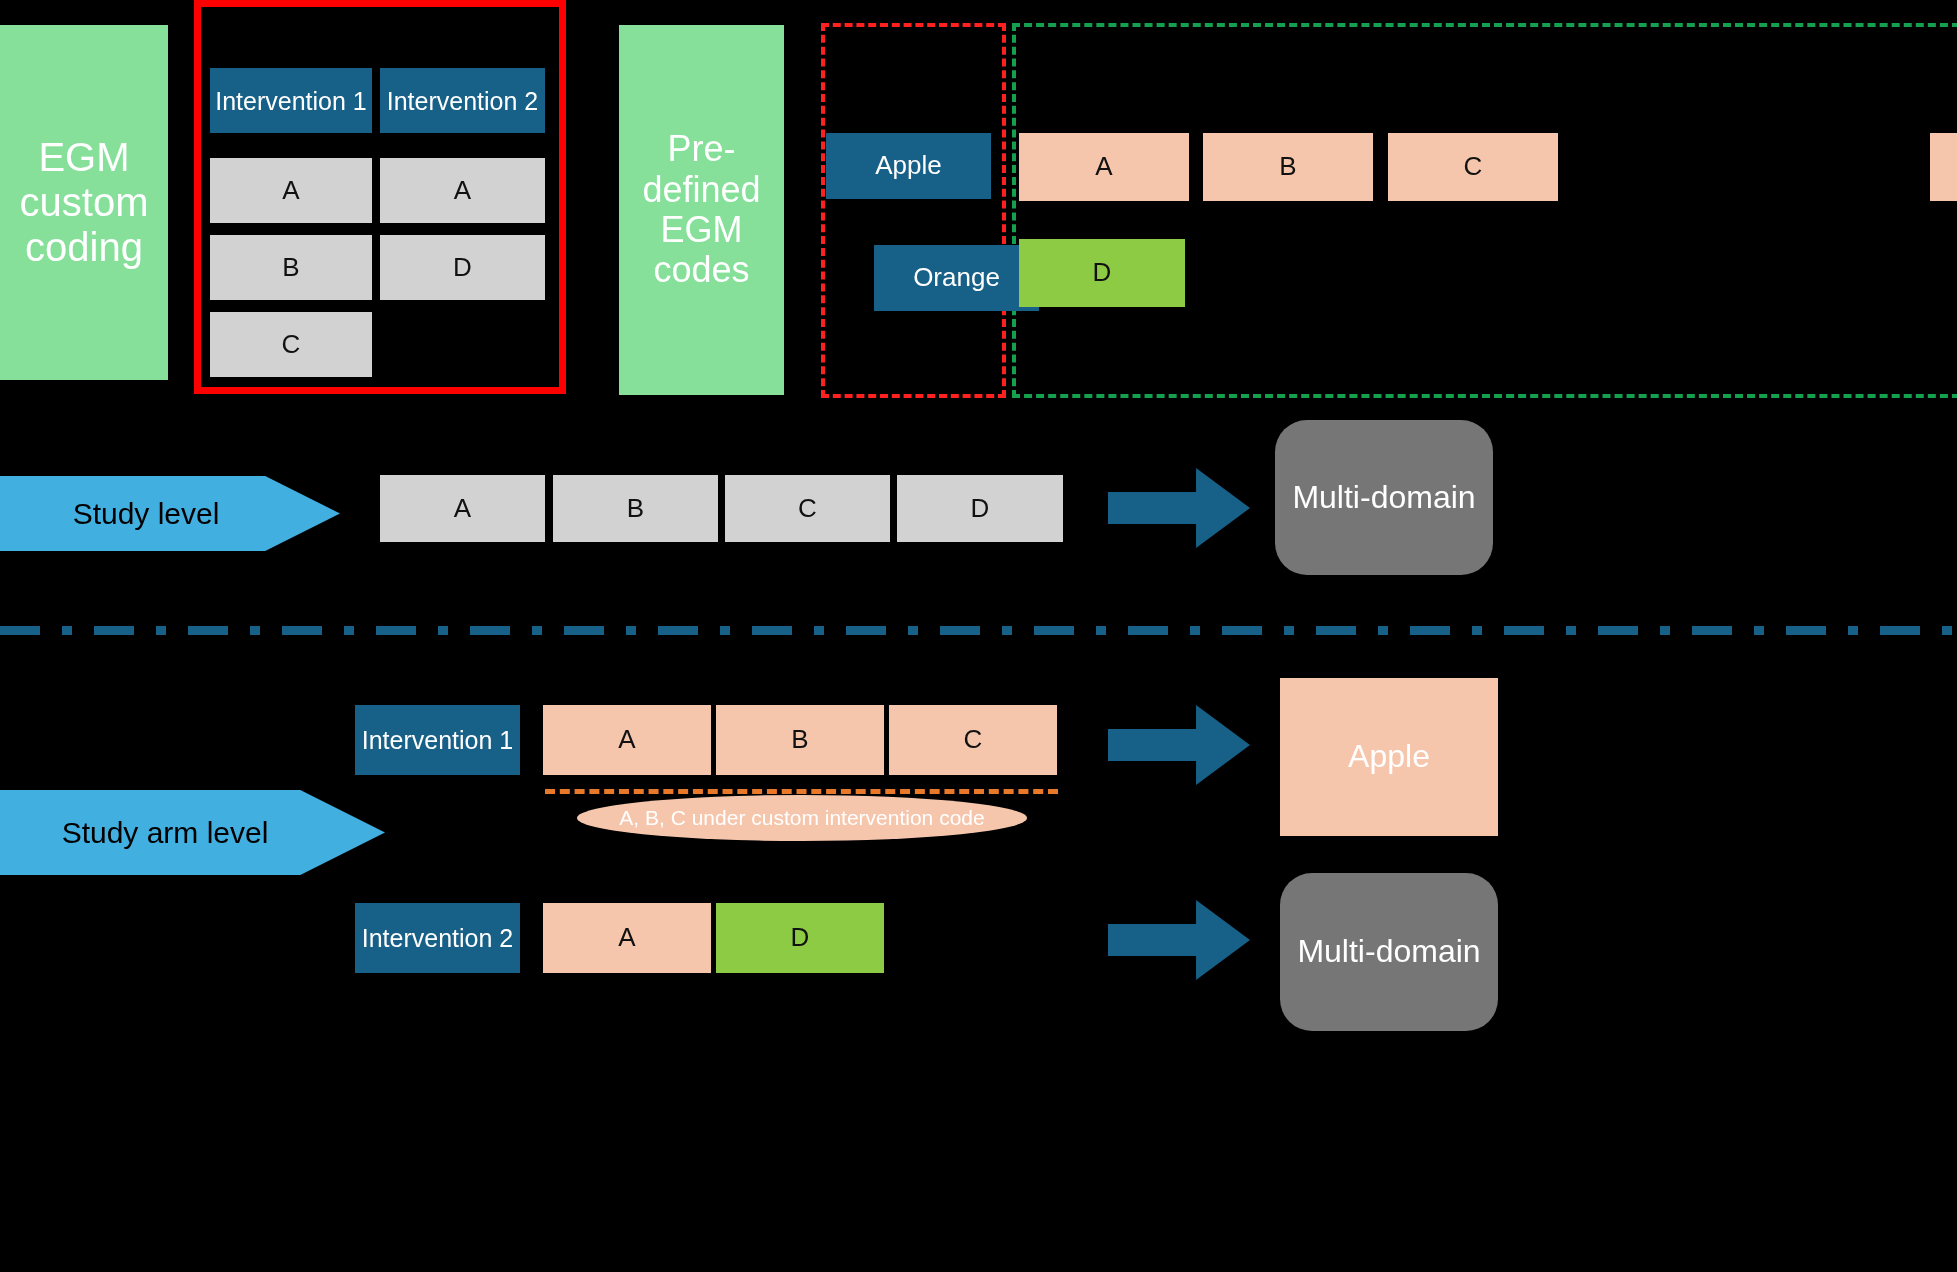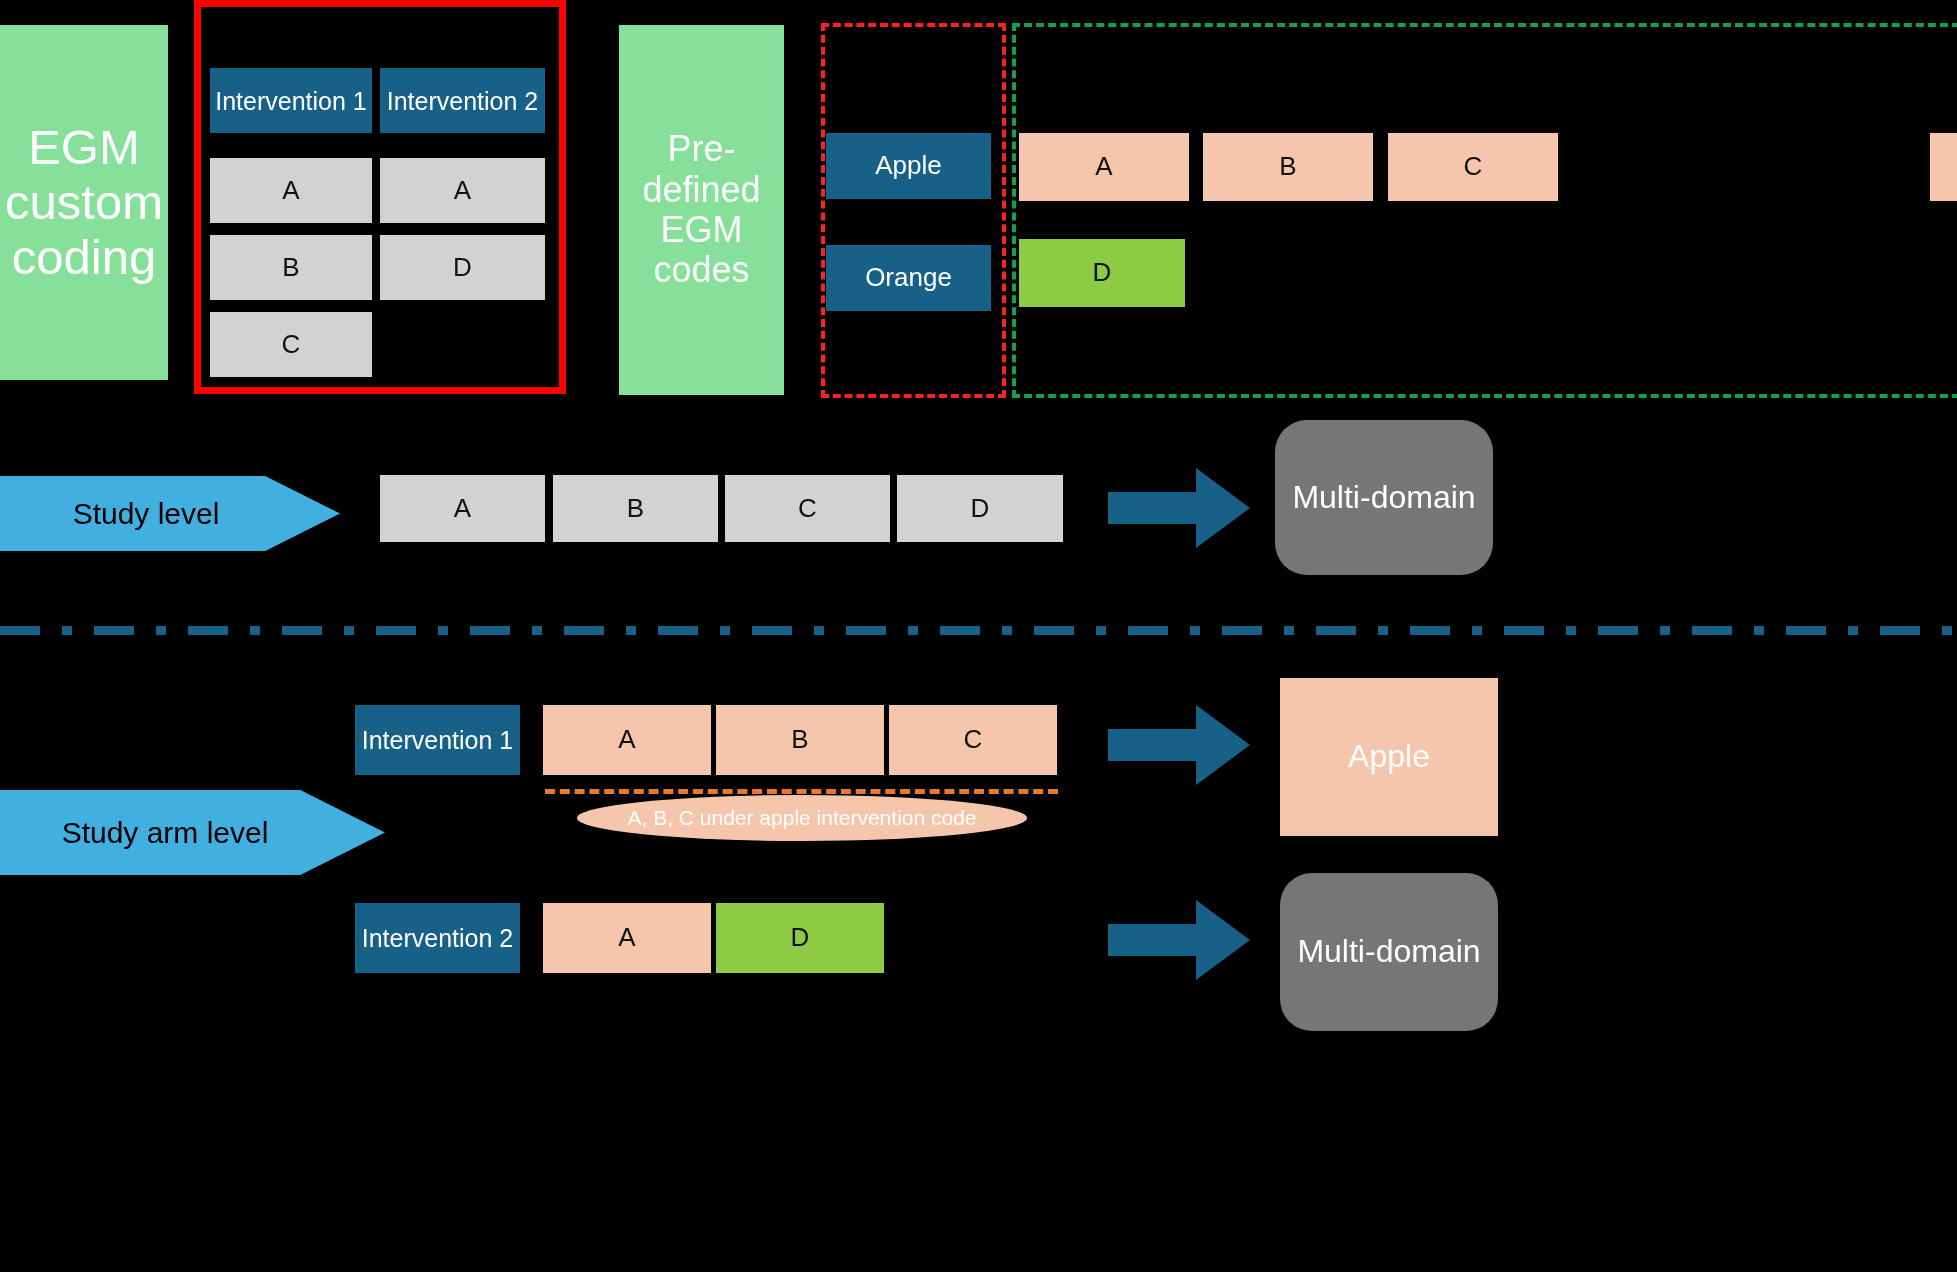--- a/index.html
+++ b/index.html
@@ -45,21 +45,21 @@
     height:0;border-top:5px dashed #E8792B;
   }
   .ellipse{
     border-radius:50%;display:flex;align-items:center;justify-content:center;
     background:#F6C6AC;color:#ffffff;
   }
 </style>
 </head>
 <body>
 
-<div class="abs box c-green" style="left:0px;top:25px;width:168px;height:355px;font-size:49px;">EGM custom coding</div>
+<div class="abs box c-green" style="left:0px;top:25px;width:168px;height:355px;font-size:40px;">EGM custom coding</div>
 
 <div class="abs outline-red-solid" style="left:194px;top:0px;width:372px;height:394px;"></div>
 
 <div class="abs box c-teal" style="left:210px;top:68px;width:162px;height:65px;font-size:25px;">Intervention 1</div>
 <div class="abs box c-teal" style="left:380px;top:68px;width:165px;height:65px;font-size:25px;">Intervention 2</div>
 
 <div class="abs box c-grey" style="left:210px;top:158px;width:162px;height:65px;font-size:26px;">A</div>
 <div class="abs box c-grey" style="left:380px;top:158px;width:165px;height:65px;font-size:26px;">A</div>
 
 <div class="abs box c-grey" style="left:210px;top:235px;width:162px;height:65px;font-size:26px;">B</div>
@@ -67,21 +67,21 @@
 
 <div class="abs box c-grey" style="left:210px;top:312px;width:162px;height:65px;font-size:26px;">C</div>
 
 <div class="abs box c-green" style="left:619px;top:25px;width:165px;height:370px;font-size:36px;">Pre-defined EGM codes</div>
 
 <div class="abs outline-red-dashed" style="left:821px;top:23px;width:185px;height:375px;"></div>
 
 <div class="abs outline-green-dashed" style="left:1012px;top:23px;width:960px;height:375px;"></div>
 
 <div class="abs box c-teal" style="left:826px;top:133px;width:165px;height:66px;font-size:26px;">Apple</div>
-<div class="abs box c-teal" style="left:826px;top:245px;width:165px;height:66px;font-size:26px;">Orange</div>
+<div class="abs box c-teal" style="left:874px;top:245px;width:165px;height:66px;font-size:26px;">Orange</div>
 
 <div class="abs box c-peach" style="left:1019px;top:133px;width:170px;height:68px;font-size:26px;">A</div>
 <div class="abs box c-peach" style="left:1203px;top:133px;width:170px;height:68px;font-size:26px;">B</div>
 <div class="abs box c-peach" style="left:1388px;top:133px;width:170px;height:68px;font-size:26px;">C</div>
 
 <div class="abs c-peach" style="left:1930px;top:133px;width:40px;height:68px;"></div>
 
 <div class="abs box c-lime" style="left:1019px;top:239px;width:166px;height:68px;font-size:26px;">D</div>
 
 <div class="abs box chevron c-blue" style="left:0px;top:476px;width:340px;height:75px;font-size:30px;padding-right:48px;">Study level</div>
@@ -100,21 +100,21 @@
 <div class="abs box chevron c-blue" style="left:0px;top:790px;width:385px;height:85px;font-size:30px;padding-right:55px;">Study arm level</div>
 
 <div class="abs box c-teal" style="left:355px;top:705px;width:165px;height:70px;font-size:25px;">Intervention 1</div>
 
 <div class="abs box c-peach" style="left:543px;top:705px;width:168px;height:70px;font-size:26px;">A</div>
 <div class="abs box c-peach" style="left:716px;top:705px;width:168px;height:70px;font-size:26px;">B</div>
 <div class="abs box c-peach" style="left:889px;top:705px;width:168px;height:70px;font-size:26px;">C</div>
 
 <div class="abs orangedash" style="left:545px;top:789px;width:513px;"></div>
 
-<div class="abs ellipse" style="left:577px;top:795px;width:450px;height:46px;font-size:21px;">A, B, C under apple intervention code</div>
+<div class="abs ellipse" style="left:577px;top:795px;width:450px;height:46px;font-size:21px;">A, B, C under custom intervention code</div>
 
 <div class="abs blockarrow" style="left:1108px;top:705px;width:142px;height:80px;"></div>
 
 <div class="abs box c-peachbig" style="left:1280px;top:678px;width:218px;height:158px;font-size:32px;">Apple</div>
 
 <div class="abs box c-teal" style="left:355px;top:903px;width:165px;height:70px;font-size:25px;">Intervention 2</div>
 
 <div class="abs box c-peach" style="left:543px;top:903px;width:168px;height:70px;font-size:26px;">A</div>
 <div class="abs box c-lime" style="left:716px;top:903px;width:168px;height:70px;font-size:26px;">D</div>
 

